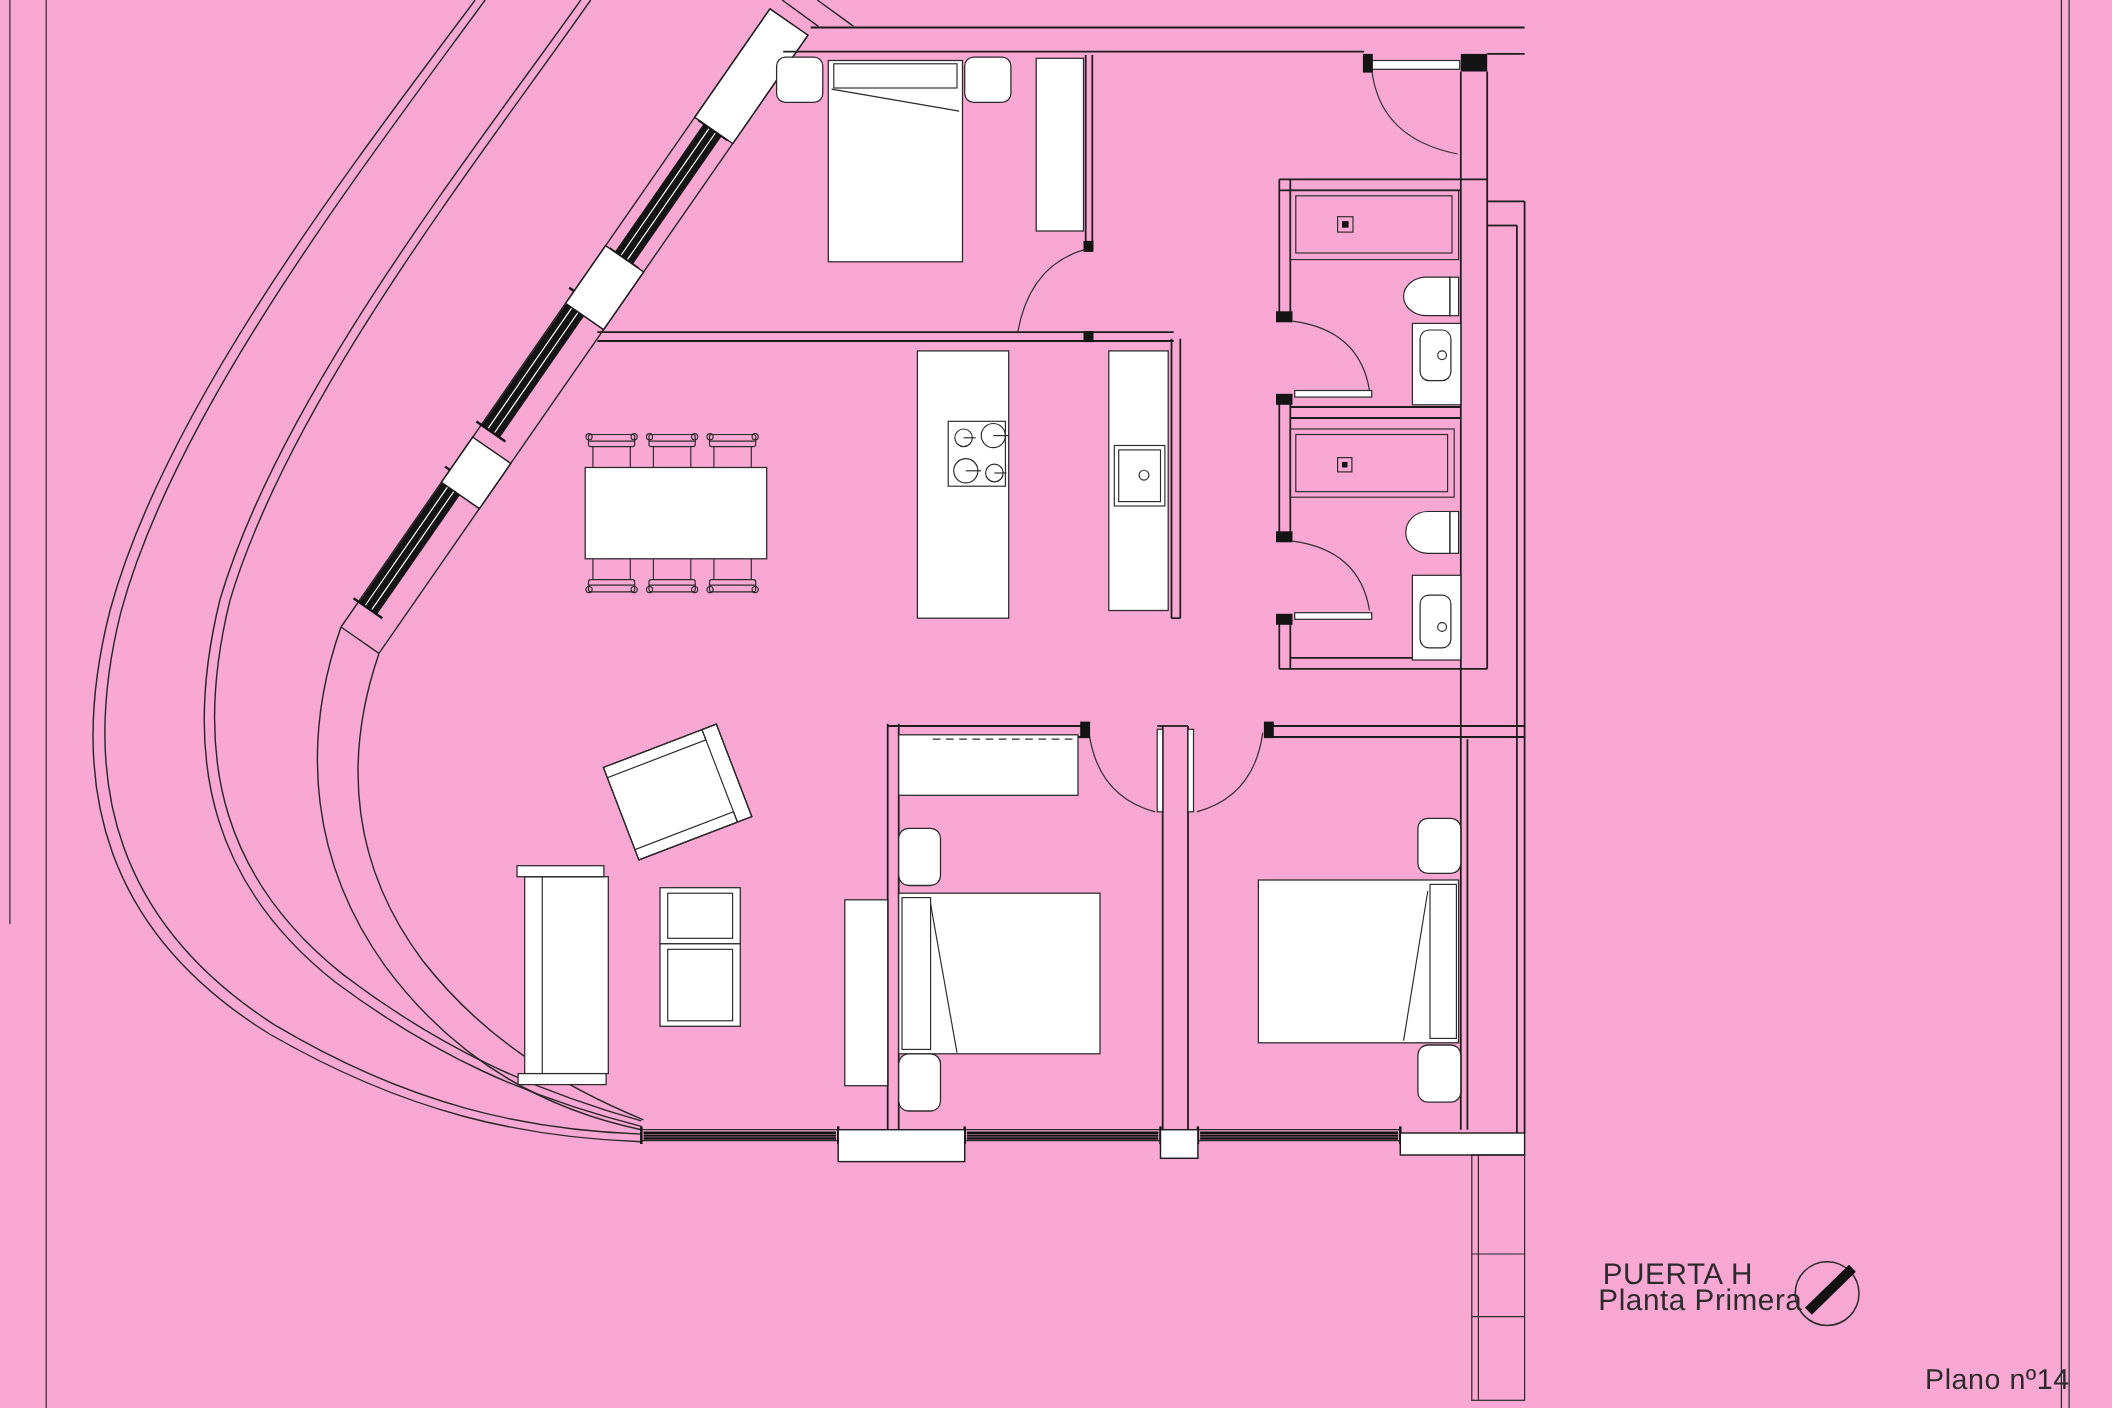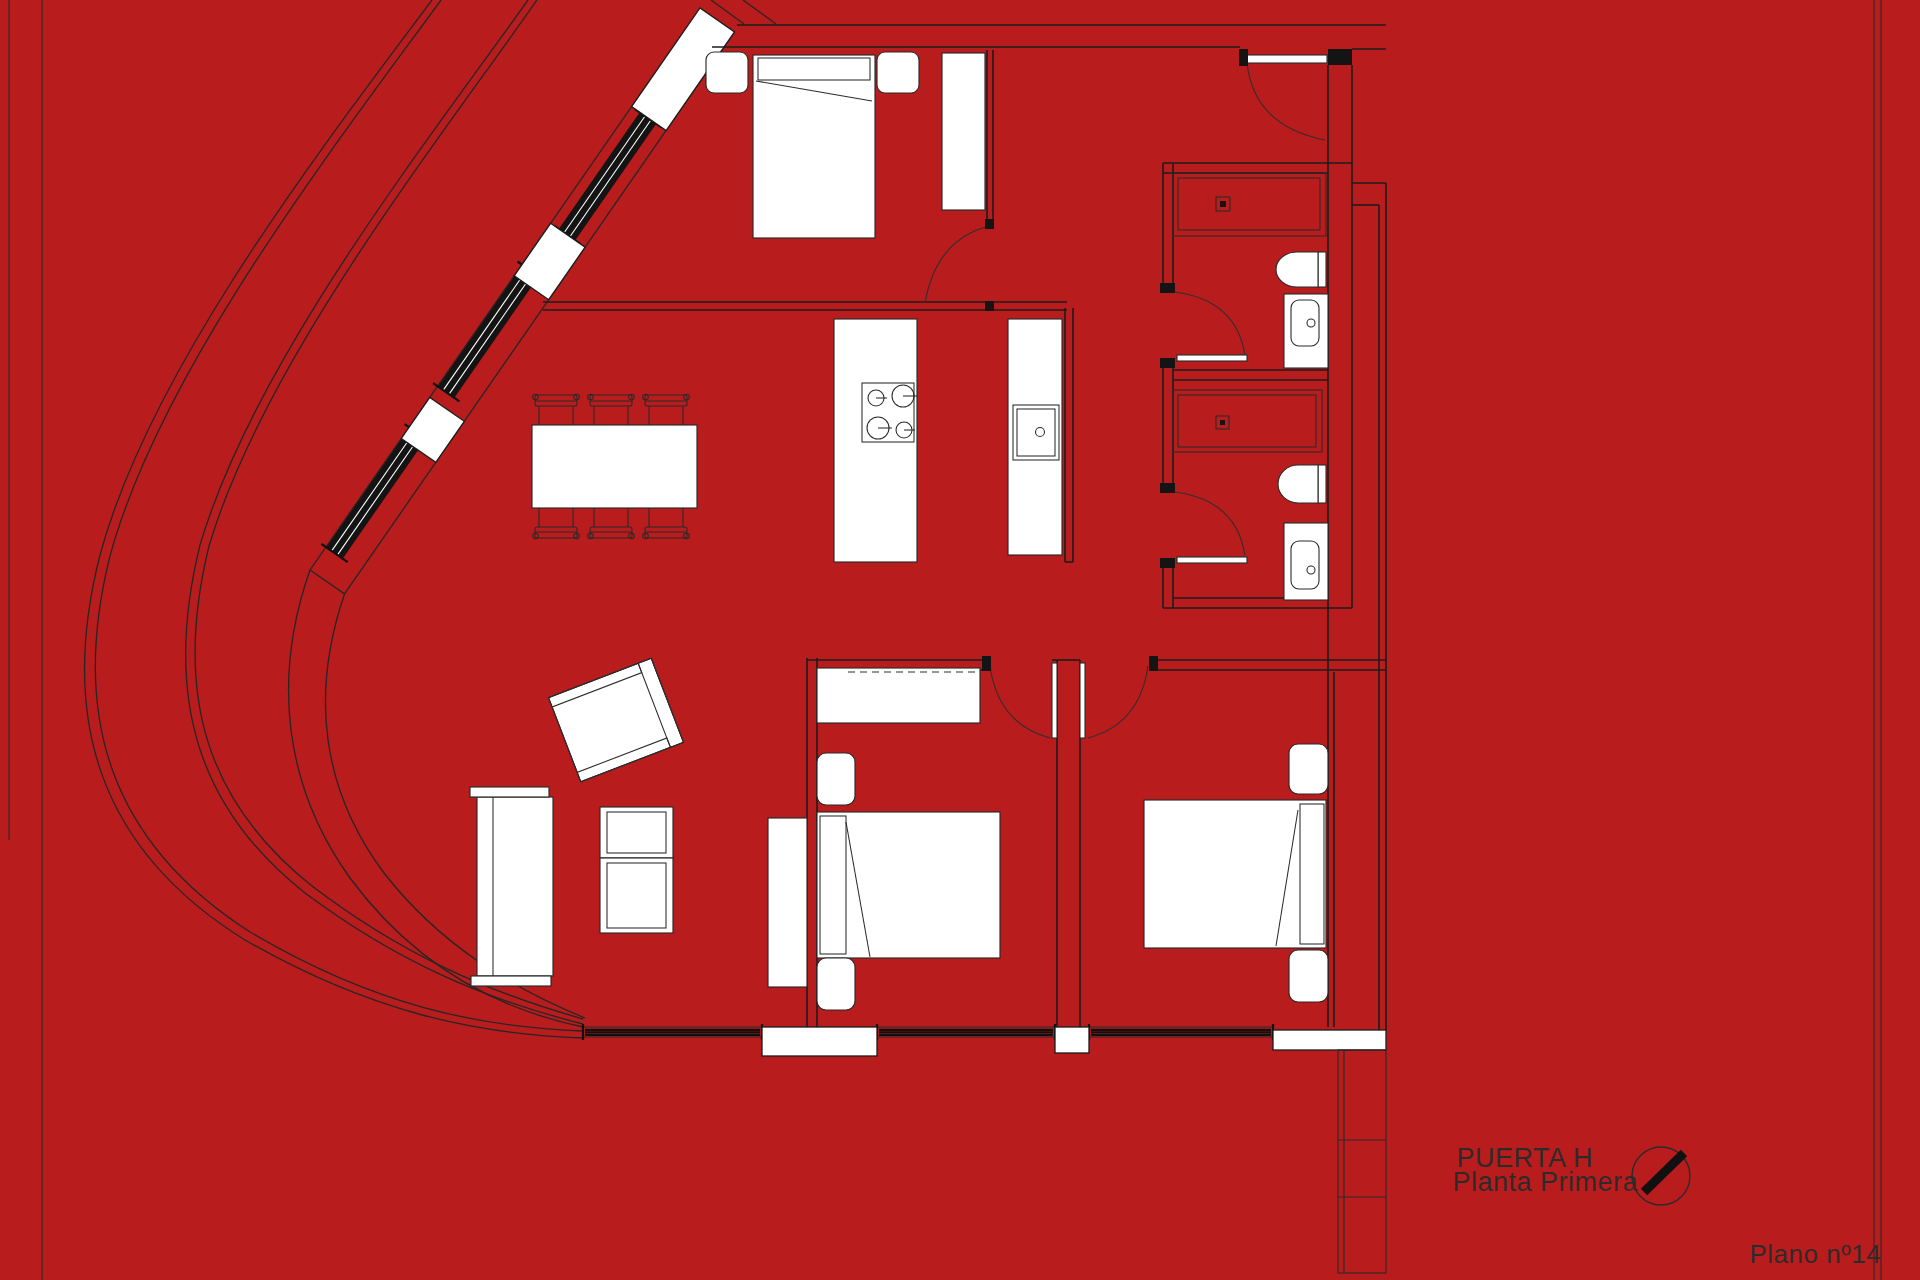--- a/index.html
+++ b/index.html
@@ -5,21 +5,21 @@
   html, body {
     margin: 0;
     padding: 0;
     background: #ffffff;
     font-family: "Liberation Sans", sans-serif;
   }
   .sheet {
     position: relative;
     width: 1920px;
     height: 1280px;
-    background: #b91c1c;
+    background: #f9a8d4;
     overflow: hidden;
   }
   svg { display: block; }
   .wall      { stroke: #1c1c1c; stroke-width: 1.6; fill: none; stroke-linecap: butt; }
   .thin      { stroke: #2a2a2a; stroke-width: 1.1; fill: none; }
   .curve     { stroke: #262626; stroke-width: 1.3; fill: none; }
   .furn      { stroke: #2a2a2a; stroke-width: 1.15; fill: #ffffff; }
   .furnline  { stroke: #2a2a2a; stroke-width: 1.05; fill: none; }
   .fixture   { stroke: #2a2a2a; stroke-width: 1.1; fill: #ffffff; }
   .darkfill  { fill: #141414; stroke: none; }

